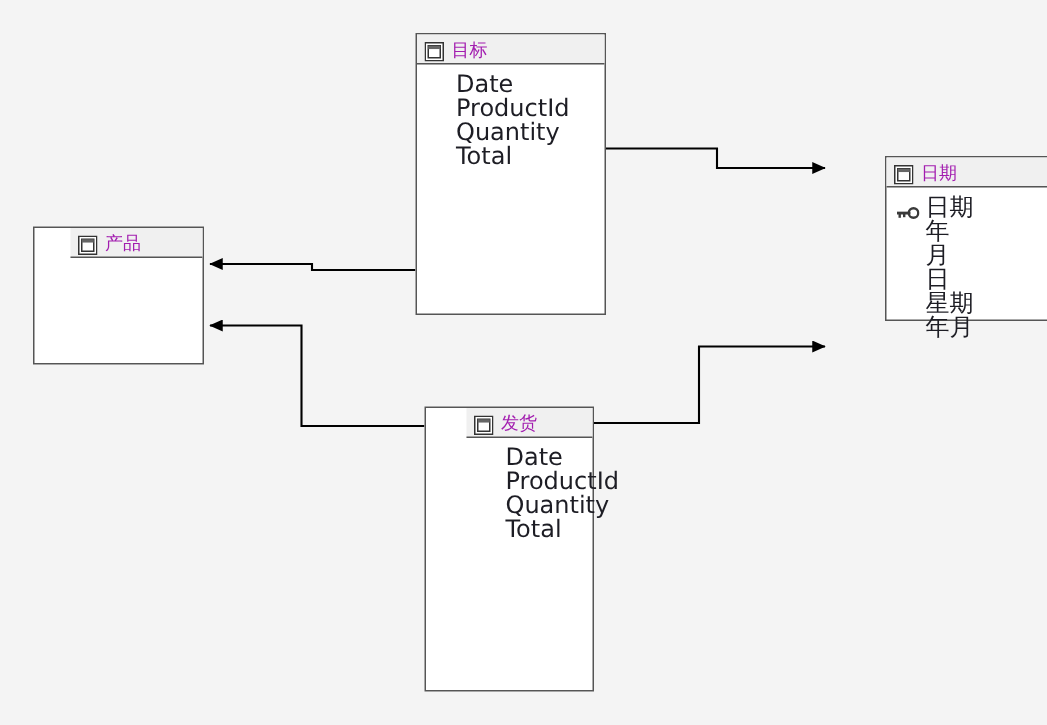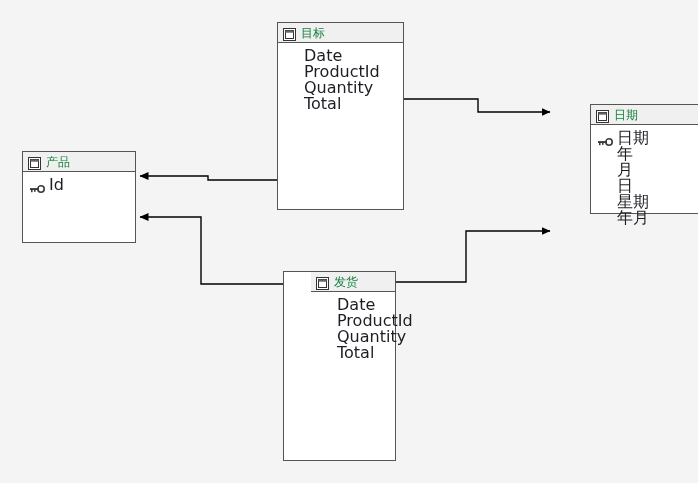--- a/index.html
+++ b/index.html
@@ -38,21 +38,21 @@
     height: 20px;
     background: #f0f0f0;
     border-bottom: 1px solid #555555;
     display: flex;
     align-items: center;
     padding-left: 5px;
     box-sizing: border-box;
   }
   .entity-title {
     font-size: 12px;
-    color: #15803d;
+    color: #a21caf;
     margin-left: 5px;
     line-height: 1;
     white-space: nowrap;
   }
   .entity-fields {
     padding: 5px 0 0 0;
     box-sizing: border-box;
   }
   .field-row {
     display: flex;
@@ -98,43 +98,32 @@
 
     <path d="M404,99 L478,99 L478,112 L550,112" fill="none" stroke="#000000" stroke-width="1.4" marker-end="url(#arrowhead)"></path>
 
     <path d="M277,180 L208,180 L208,176 L140,176" fill="none" stroke="#000000" stroke-width="1.4" marker-end="url(#arrowhead)"></path>
 
     <path d="M283,284 L201,284 L201,217 L140,217" fill="none" stroke="#000000" stroke-width="1.4" marker-end="url(#arrowhead)"></path>
 
     <path d="M396,282 L466,282 L466,231 L550,231" fill="none" stroke="#000000" stroke-width="1.4" marker-end="url(#arrowhead)"></path>
   </svg>
 
-  <div class="entity" style="left:22px; top:151px; width:114px; height:92px;">
+  <div class="entity" style="left:22px; top:151px; width:114px; height:92px;padding-left:24px;">
     <div class="entity-header">
       <span class="tbl-icon">
         <svg viewBox="0 0 13 13" width="13" height="13" xmlns="http://www.w3.org/2000/svg">
           <rect x="0.5" y="0.5" width="12" height="12" fill="#ffffff" stroke="#333333"></rect>
           <rect x="2.5" y="2.5" width="8" height="8" fill="#ffffff" stroke="#333333"></rect>
           <rect x="2.5" y="2.5" width="8" height="2.2" fill="#666666" stroke="none"></rect>
         </svg>
       </span>
       <span class="entity-title">产品</span>
     </div>
     <div class="entity-fields">
-      <div class="field-row">
-        <span class="key-slot">
-          <svg viewBox="0 0 16 10" width="16" height="10" xmlns="http://www.w3.org/2000/svg">
-            <circle cx="12" cy="5" r="3.2" fill="none" stroke="#3a3a3a" stroke-width="1.6"></circle>
-            <rect x="1" y="4.1" width="9" height="1.9" fill="#3a3a3a"></rect>
-            <rect x="2" y="5.6" width="1.6" height="2.6" fill="#3a3a3a"></rect>
-            <rect x="5" y="5.6" width="1.6" height="2.2" fill="#3a3a3a"></rect>
-          </svg>
-        </span>
-        <span class="field-name">Id</span>
-      </div>
     </div>
   </div>
 
   <div class="entity" style="left:277px; top:22px; width:127px; height:188px;">
     <div class="entity-header">
       <span class="tbl-icon">
         <svg viewBox="0 0 13 13" width="13" height="13" xmlns="http://www.w3.org/2000/svg">
           <rect x="0.5" y="0.5" width="12" height="12" fill="#ffffff" stroke="#333333"></rect>
           <rect x="2.5" y="2.5" width="8" height="8" fill="#ffffff" stroke="#333333"></rect>
           <rect x="2.5" y="2.5" width="8" height="2.2" fill="#666666" stroke="none"></rect>

